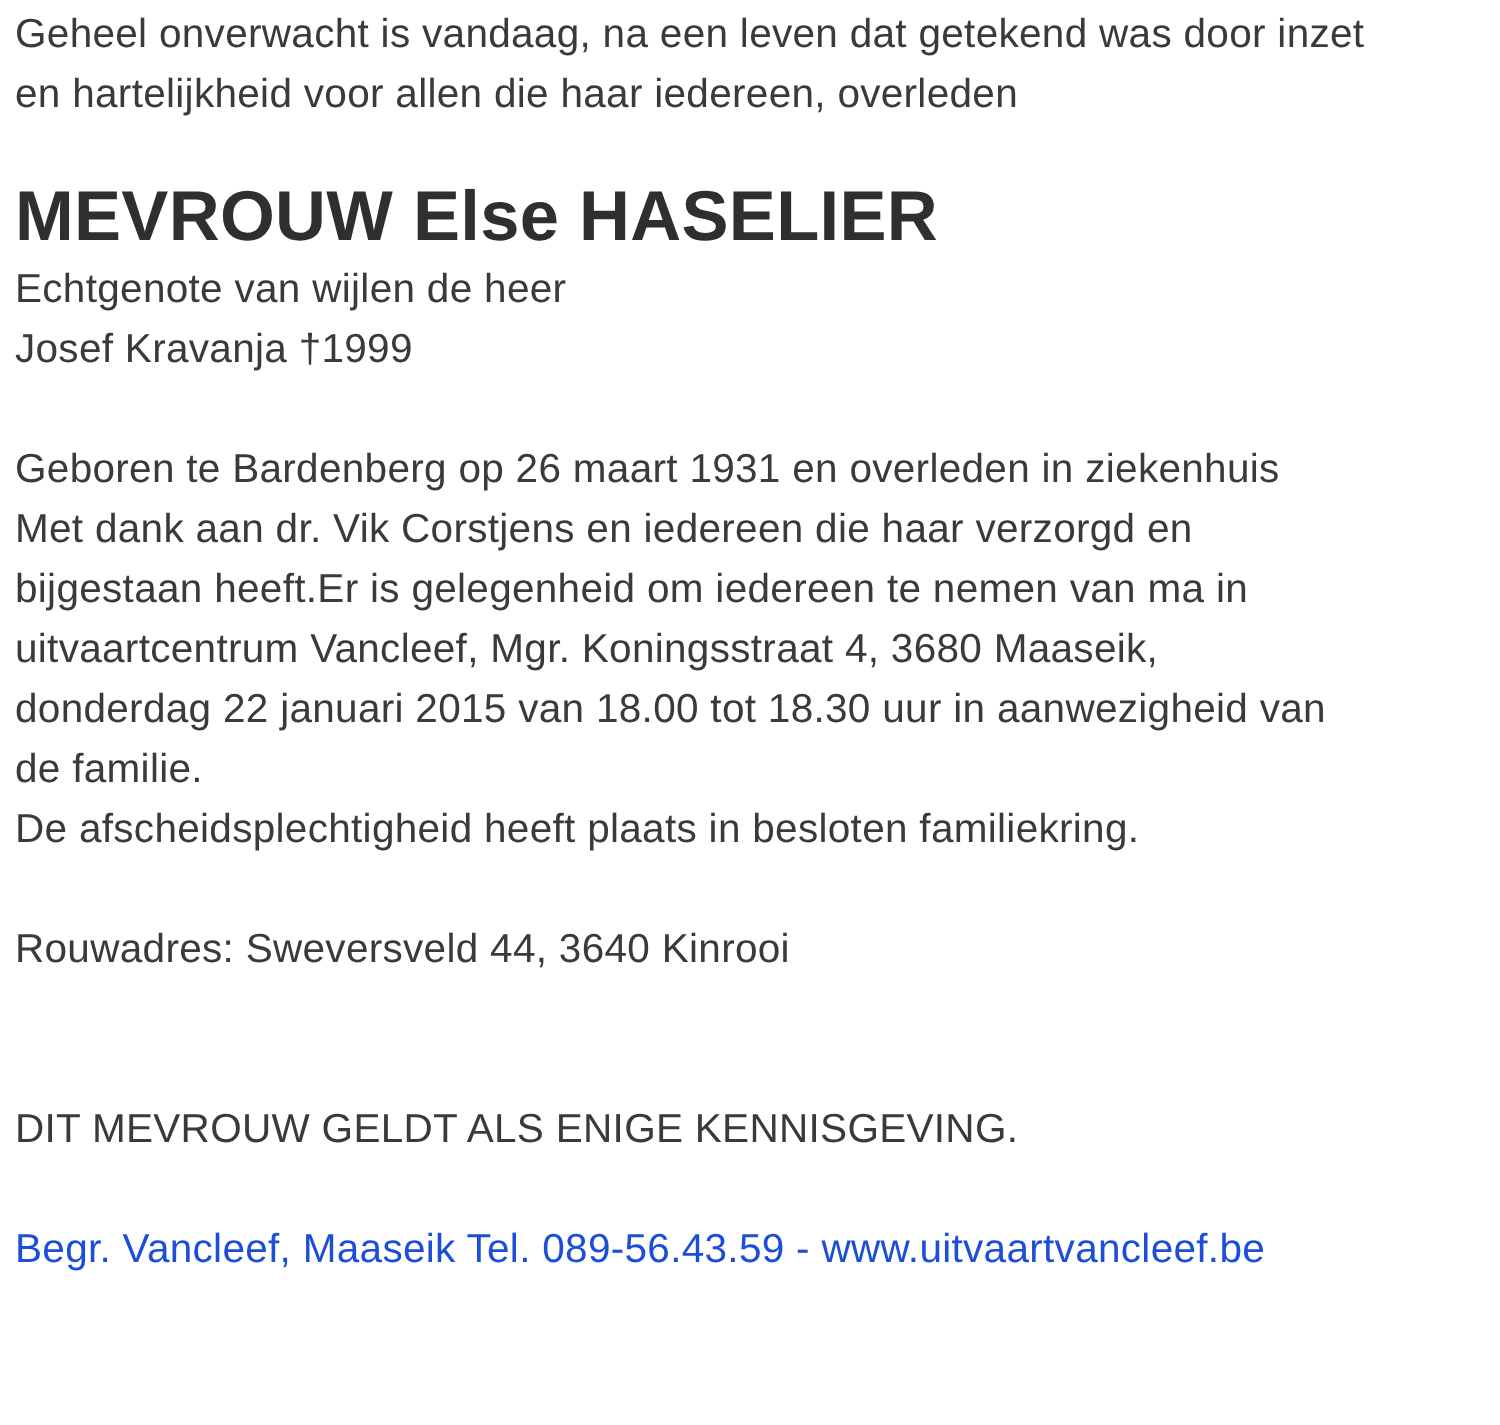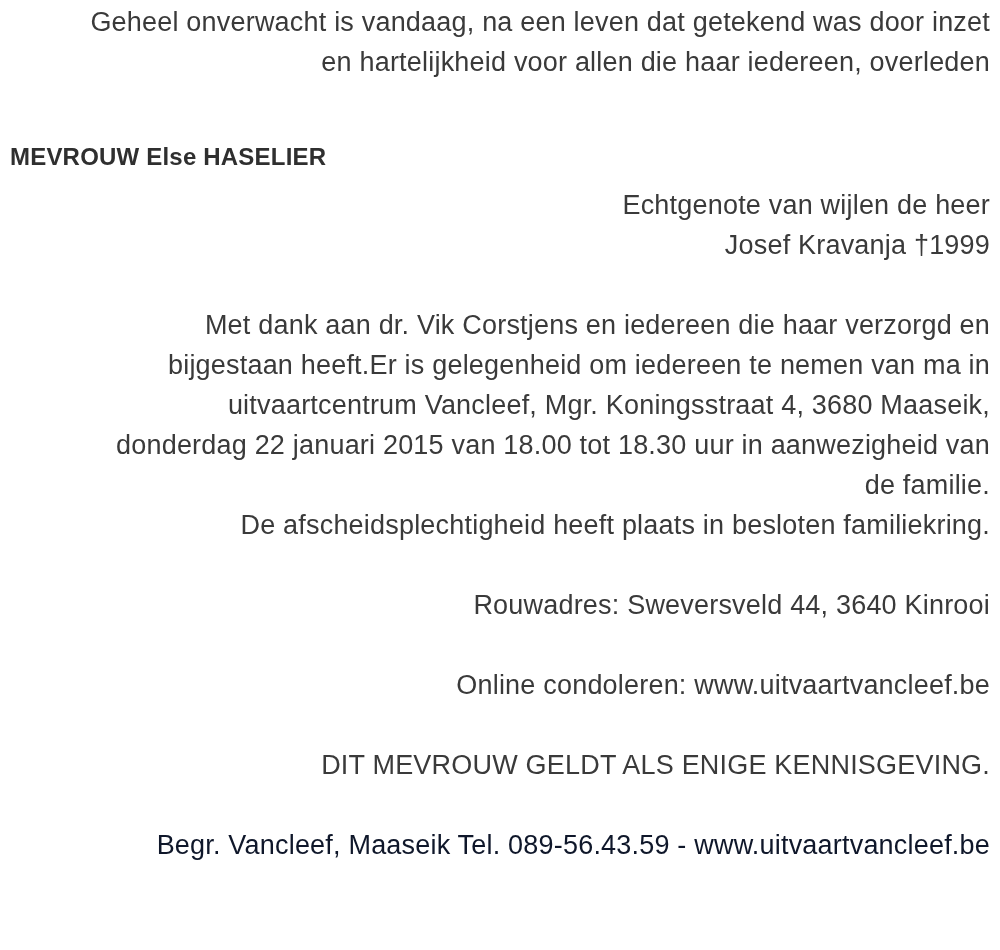--- a/index.html
+++ b/index.html
@@ -15,35 +15,34 @@
     background: #ffffff;
     font-family: "Liberation Sans", "DejaVu Sans", sans-serif;
     color: #3a3a3a;
     overflow: hidden;
   }
   .line {
     font-size: 27px;
     line-height: 40px;
     white-space: nowrap;
     letter-spacing: 0.2px;
-    text-align: right;
   }
   .spacer-38 { height: 38px; }
   .spacer-40 { height: 40px; }
   .deceased-title {
-    font-size: 24px;
+    font-size: 47px;
     line-height: 48px;
     font-weight: 700;
     color: #2f2f2f;
-    margin: 13px 0 4px 0;
+    margin: 0 0 4px 0;
     white-space: nowrap;
     letter-spacing: 0.2px;
   }
   .footer-line {
-    color: #0f172a;
+    color: #1d4ed8;
   }
 </style>
 </head>
 <body>
 
 <div class="page">
 
   <div>
     <div class="line">Geheel onverwacht is vandaag, na een leven dat getekend was door inzet</div>
     <div class="line">en hartelijkheid voor allen die haar iedereen, overleden</div>
@@ -54,35 +53,35 @@
   <div class="deceased-title">MEVROUW Else HASELIER</div>
 
   <div>
     <div class="line">Echtgenote van wijlen de heer</div>
     <div class="line">Josef Kravanja †1999</div>
   </div>
 
   <div class="spacer-40"></div>
 
   <div>
+    <div class="line">Geboren te Bardenberg op 26 maart 1931 en overleden in ziekenhuis</div>
     <div class="line">Met dank aan dr. Vik Corstjens en iedereen die haar verzorgd en</div>
     <div class="line">bijgestaan heeft.Er is gelegenheid om iedereen te nemen van ma in</div>
     <div class="line">uitvaartcentrum Vancleef, Mgr. Koningsstraat 4, 3680 Maaseik,</div>
     <div class="line">donderdag 22 januari 2015 van 18.00 tot 18.30 uur in aanwezigheid van</div>
     <div class="line">de familie.</div>
     <div class="line">De afscheidsplechtigheid heeft plaats in besloten familiekring.</div>
   </div>
 
   <div class="spacer-40"></div>
 
   <div class="line">Rouwadres: Sweversveld 44, 3640 Kinrooi</div>
 
   <div class="spacer-40"></div>
 
-  <div class="line">Online condoleren: www.uitvaartvancleef.be</div>
 
   <div class="spacer-40"></div>
 
   <div class="line">DIT MEVROUW GELDT ALS ENIGE KENNISGEVING.</div>
 
   <div class="spacer-40"></div>
 
   <div class="line footer-line">Begr. Vancleef, Maaseik Tel. 089-56.43.59 - www.uitvaartvancleef.be</div>
 
 </div>

